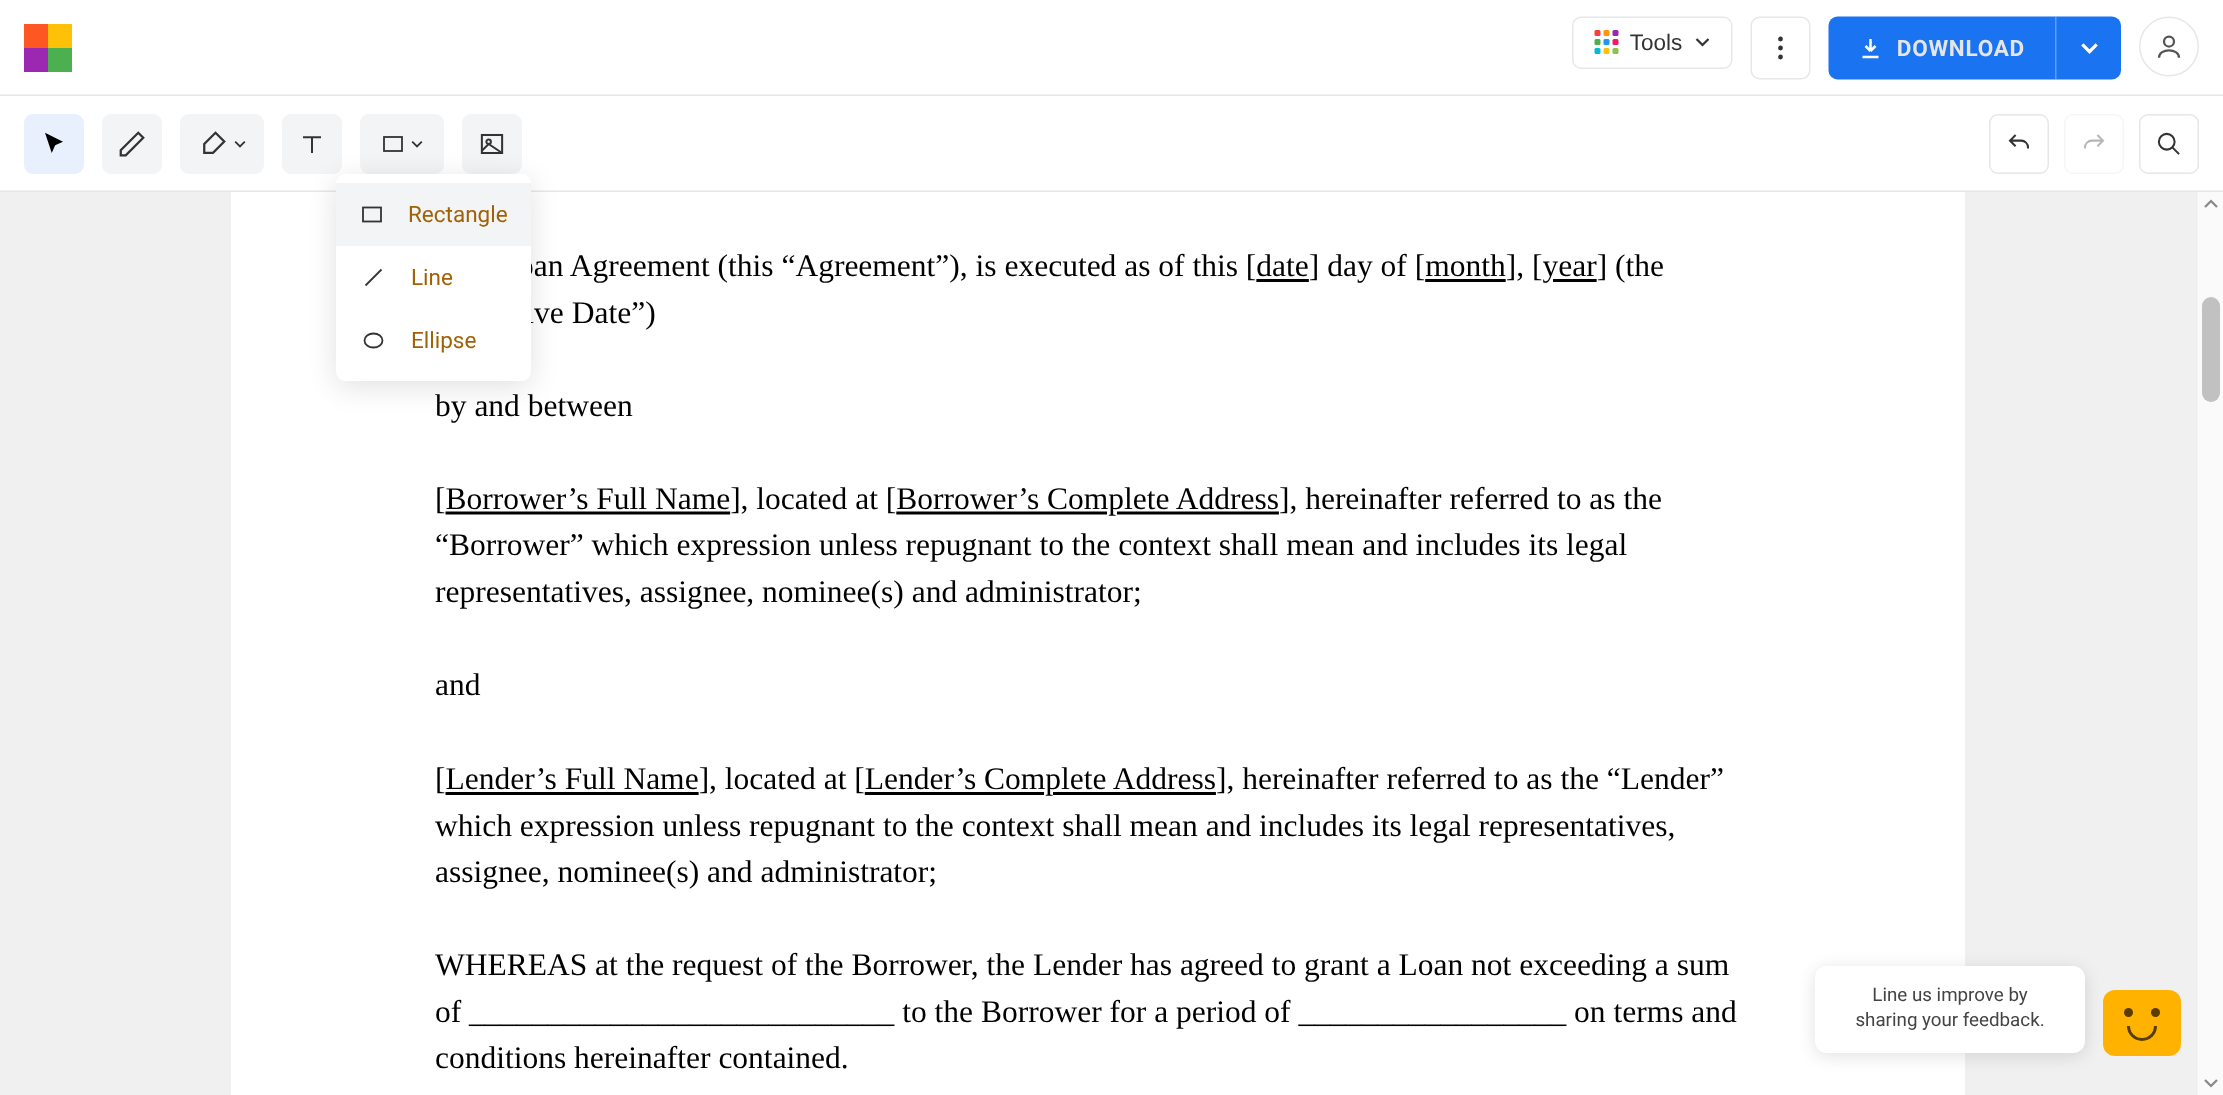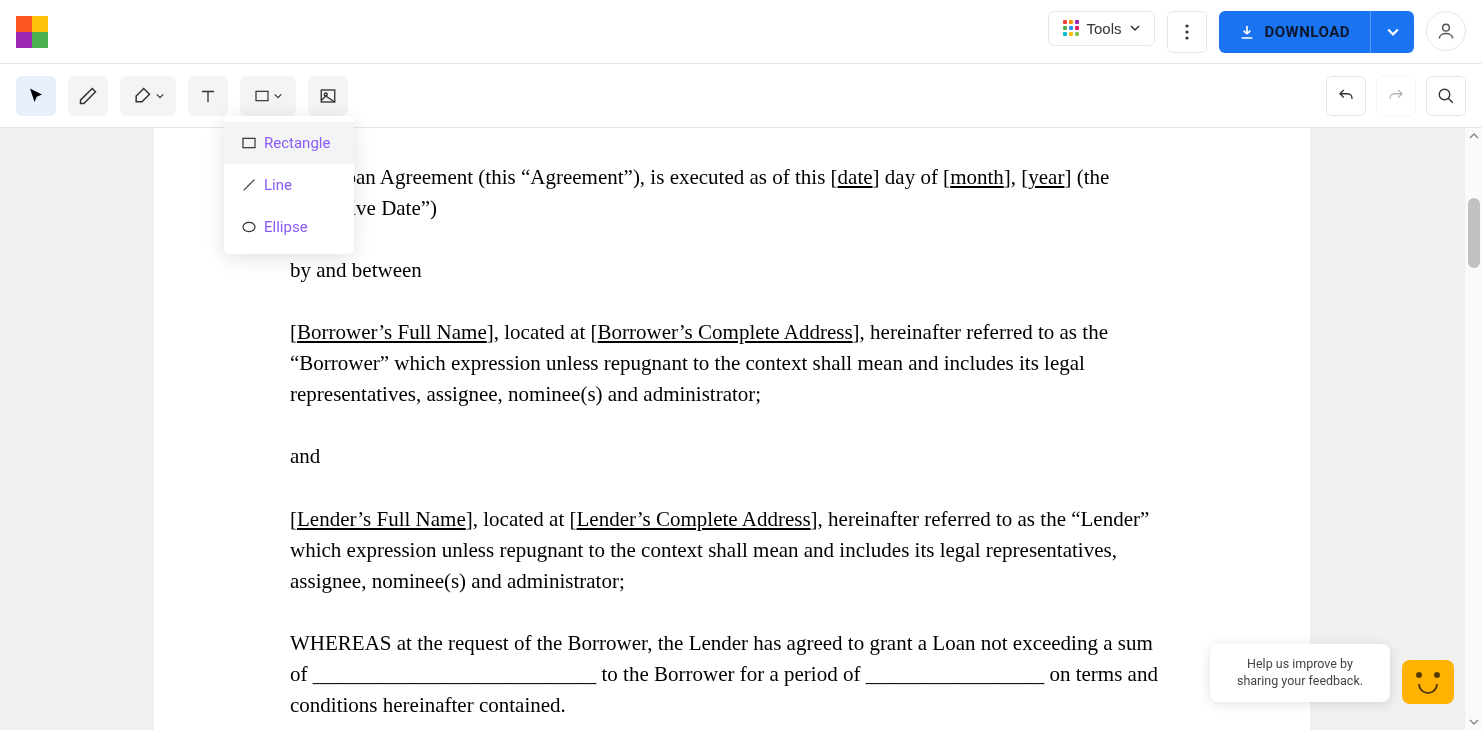--- a/index.html
+++ b/index.html
@@ -64,21 +64,21 @@
     .download-group {
       display: flex;
       background: #1a73f0;
       border-radius: 6px;
       overflow: hidden;
       height: 42px;
     }
     .download-main {
       display: flex; align-items: center; gap: 10px;
       padding: 0 20px;
-      color: #0f172a;
+      color: #e5e5e5;
       font-weight: 700;
       font-size: 15px;
       letter-spacing: 0.5px;
       cursor: pointer;
     }
     .download-caret {
       width: 44px;
       display: flex; align-items: center; justify-content: center;
       border-left: 1px solid rgba(255,255,255,0.3);
       cursor: pointer;
@@ -119,25 +119,25 @@
       width: 130px;
       background: #fff;
       border-radius: 6px;
       box-shadow: 0 4px 20px rgba(0,0,0,0.12);
       padding: 6px 0;
       z-index: 100;
     }
     .menu-item {
       display: flex;
       align-items: center;
-      gap: 6px;
+      gap: 16px;
       padding: 12px 16px;
       cursor: pointer;
       font-size: 15px;
-      color: #8b5cf6;
+      color: #a16207;
     }
     .menu-item.hovered { background: #f3f4f6; }
     .menu-icon { width: 18px; height: 18px; display: flex; align-items: center; justify-content: center; }
     .viewport {
       position: absolute;
       top: 128px;
       left: 0;
       right: 0;
       bottom: 0;
       background: #f0f0f0;
@@ -420,21 +420,21 @@
     <div class="thumb"></div>
     <div class="arrow" style="position:absolute;bottom:0;width:100%;">
       <svg width="10" height="10" viewBox="0 0 10 10">
           <path d="M1 3l4 4 4-4" fill="none" stroke="#888" stroke-width="1.5"></path>
         </svg>
     </div>
   </div>
 </div>
 
 <div class="feedback-bubble">
-  <span>Help us improve by sharing your feedback.</span>
+  <span>Line us improve by sharing your feedback.</span>
 </div>
 <div class="feedback-face">
   <div class="face-eyes">
       <span></span>
       <span></span>
     </div>
   <div class="face-mouth"></div>
 </div>
 
 </body></html>

